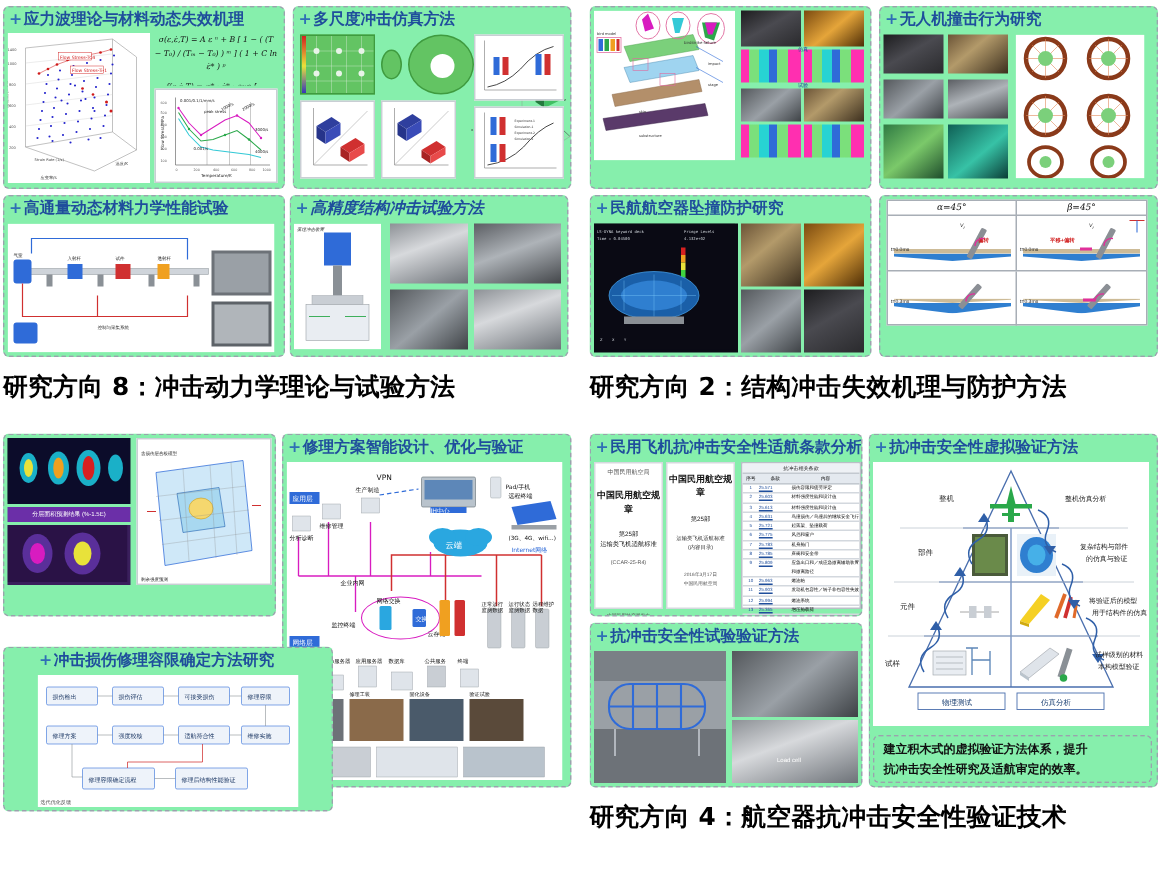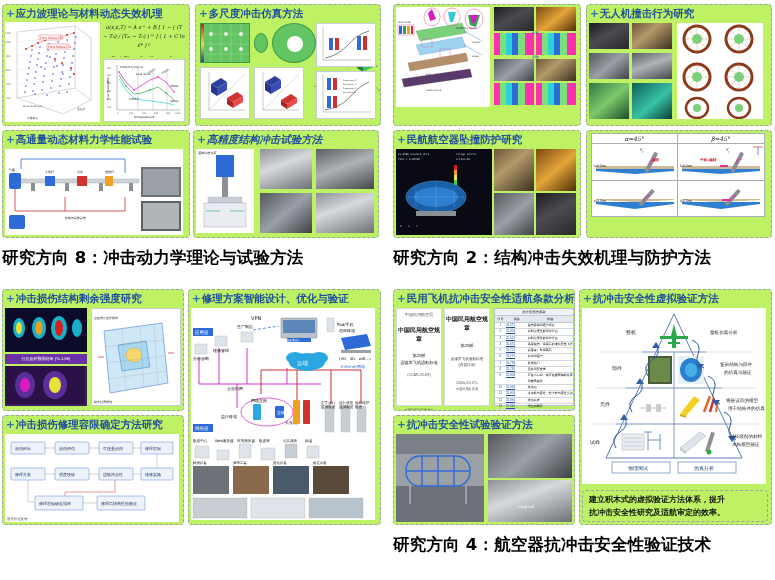--- a/index.html
+++ b/index.html
@@ -29,21 +29,21 @@
     white-space:nowrap;
     padding-top:4px;
     padding-left:2px;
   }
 
   
   .panel{
     position:absolute;
     border:1px dashed #9aa3ad;
     border-radius:4px;
-    background:#bef264;
+    background:#86efac;
     box-sizing:border-box;
     overflow:hidden;
   }
   .panel-title{
     font-family:"DejaVu Sans","Liberation Sans",sans-serif;
     font-size:10.5px;
     font-weight:bold;
     color:#1f4e9c;
     padding:2px 3px 1px 3px;
     white-space:nowrap;
@@ -784,23 +784,20 @@
         </div>
       </div>
     </div>
     <div class="quad-caption">研究方向 2：结构冲击失效机理与防护方法</div>
   </div>
 
   <div class="quad left bottom">
     <div class="quad-body">
 
       <div class="panel" style="left:2px;top:2px;width:182px;height:122px;">
-        <div class="panel-title">
-          <span class="plus">+</span><span>冲击损伤结构剩余强度研究</span>
-        </div>
         <div class="panel-inner" style="height:104px;">
           <div class="fig" style="left:2px;top:2px;width:82px;height:44px;background:#0c0c2a;">
             <svg width="80" height="42" viewBox="0 0 80 42">
               <rect width="80" height="42" fill="#0c0c2a"></rect>
               <g>
                 <ellipse cx="14" cy="20" rx="6" ry="10" fill="#1ab0c8"></ellipse>
                 <ellipse cx="14" cy="20" rx="3" ry="6" fill="#e8e23a"></ellipse>
                 <ellipse cx="34" cy="20" rx="7" ry="11" fill="#1ab0c8"></ellipse>
                 <ellipse cx="34" cy="20" rx="3.5" ry="7" fill="#f0a020"></ellipse>
                 <ellipse cx="54" cy="20" rx="8" ry="12" fill="#1ab0c8"></ellipse>
@@ -967,21 +964,21 @@
                 <text x="2" y="156">检测设备</text>
                 <text x="42" y="156">修理工装</text>
                 <text x="82" y="156">固化设备</text>
                 <text x="122" y="156">验证试验</text>
               </g>
             </svg>
           </div>
         </div>
       </div>
 
-      <div class="panel" style="left:2px;top:128px;width:182px;height:110px;">
+      <div class="panel" style="left:2px;top:144px;width:220px;height:110px;padding-left:20px;">
         <div class="panel-title">
           <span class="plus">+</span><span>冲击损伤修理容限确定方法研究</span>
         </div>
         <div class="panel-inner" style="height:92px;">
           <div class="fig" style="left:2px;top:2px;width:176px;height:88px;">
             <svg width="174" height="88" viewBox="0 0 174 88">
               <rect width="174" height="88" fill="#fff"></rect>
               <g stroke="#2f6bd8" stroke-width="0.4" fill="#eef3fa">
                 <rect x="6" y="8" width="34" height="12" rx="1"></rect>
                 <rect x="50" y="8" width="34" height="12" rx="1"></rect>

